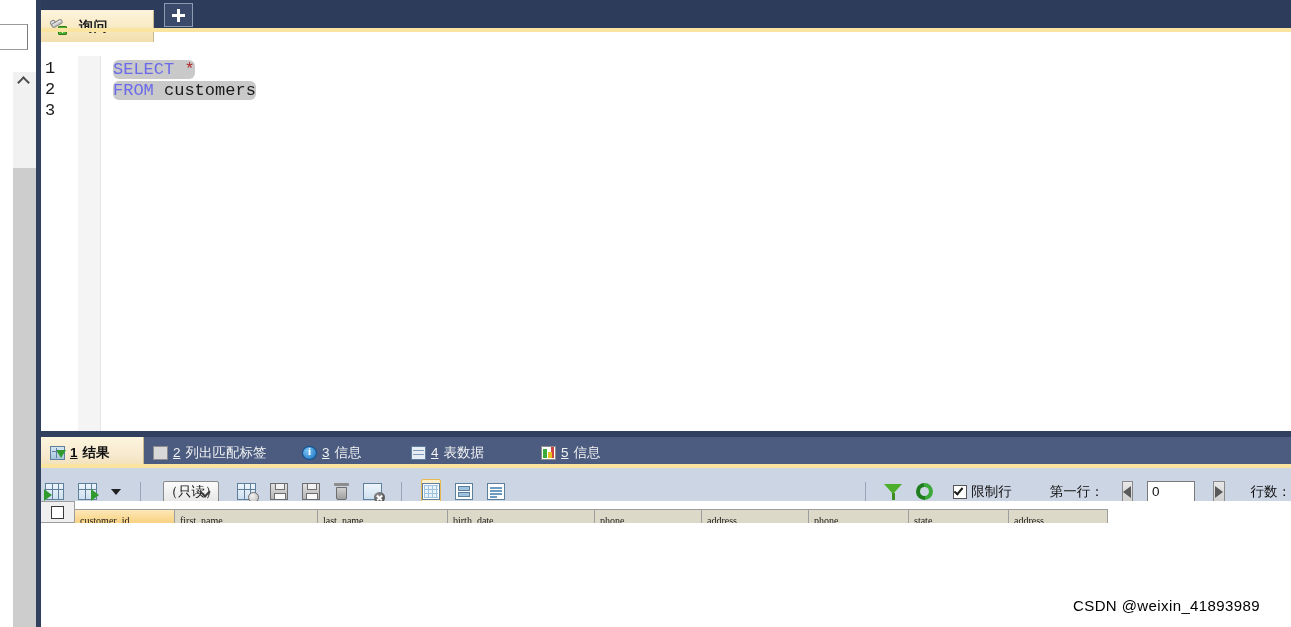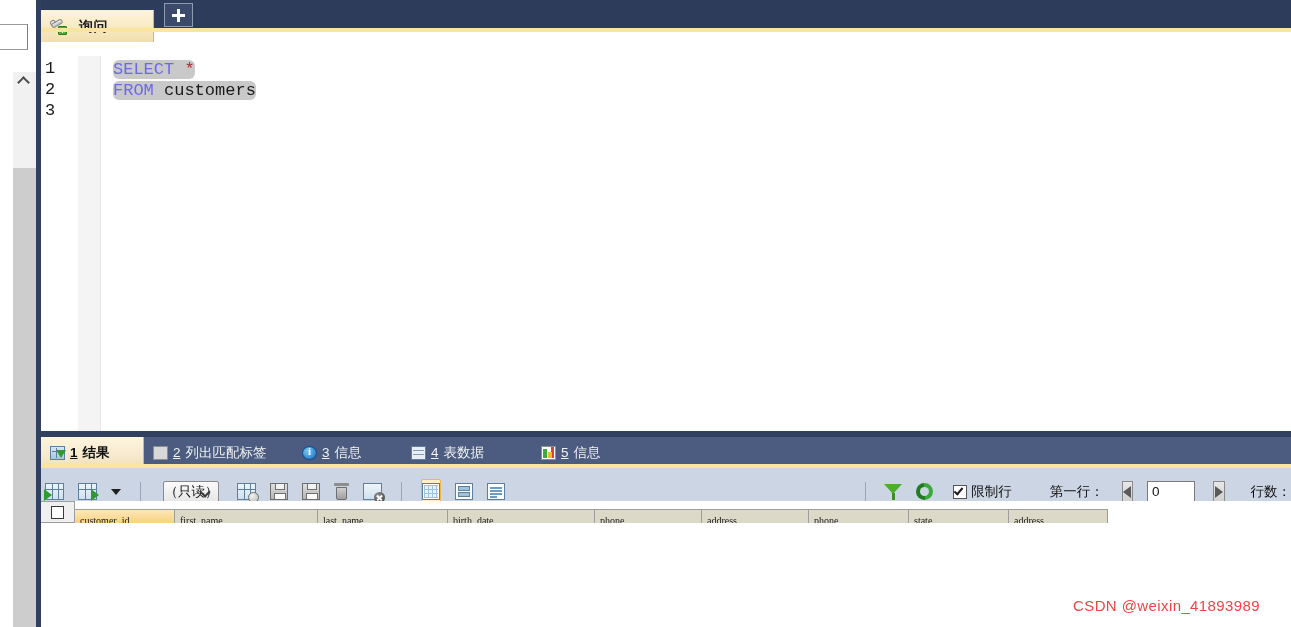--- a/index.html
+++ b/index.html
@@ -230,21 +230,21 @@
     height: 22px; background: #ddd9c8; border: 1px solid #9d9d9d; border-left: none;
     font-family: Liberation Serif, serif; font-size: 10px; color: #1a1a1a;
     display: flex; align-items: center; padding-left: 5px; white-space: nowrap; margin-top: 8px;
   }
   .gh-cell.hot { background: linear-gradient(to bottom, #fde8b8 0%, #f9d68d 50%, #f6c96e 100%); }
   .grid-body { position:absolute; left:0; top:22px; width:1250px; height:104px; background:#ffffff; }
 
   
   .watermark {
     position: absolute; left: 1073px; top: 597px;
-    font-size: 15px; color: #ef4444; letter-spacing: .4px; white-space: nowrap;
+    font-size: 15px; color: #000000; letter-spacing: .4px; white-space: nowrap;
   }
 </style>
 </head>
 <body>
 
 <div id="app">
 
   <div class="left-rail">
     <div class="rail-box"></div>
     <div class="rail-scroll">

